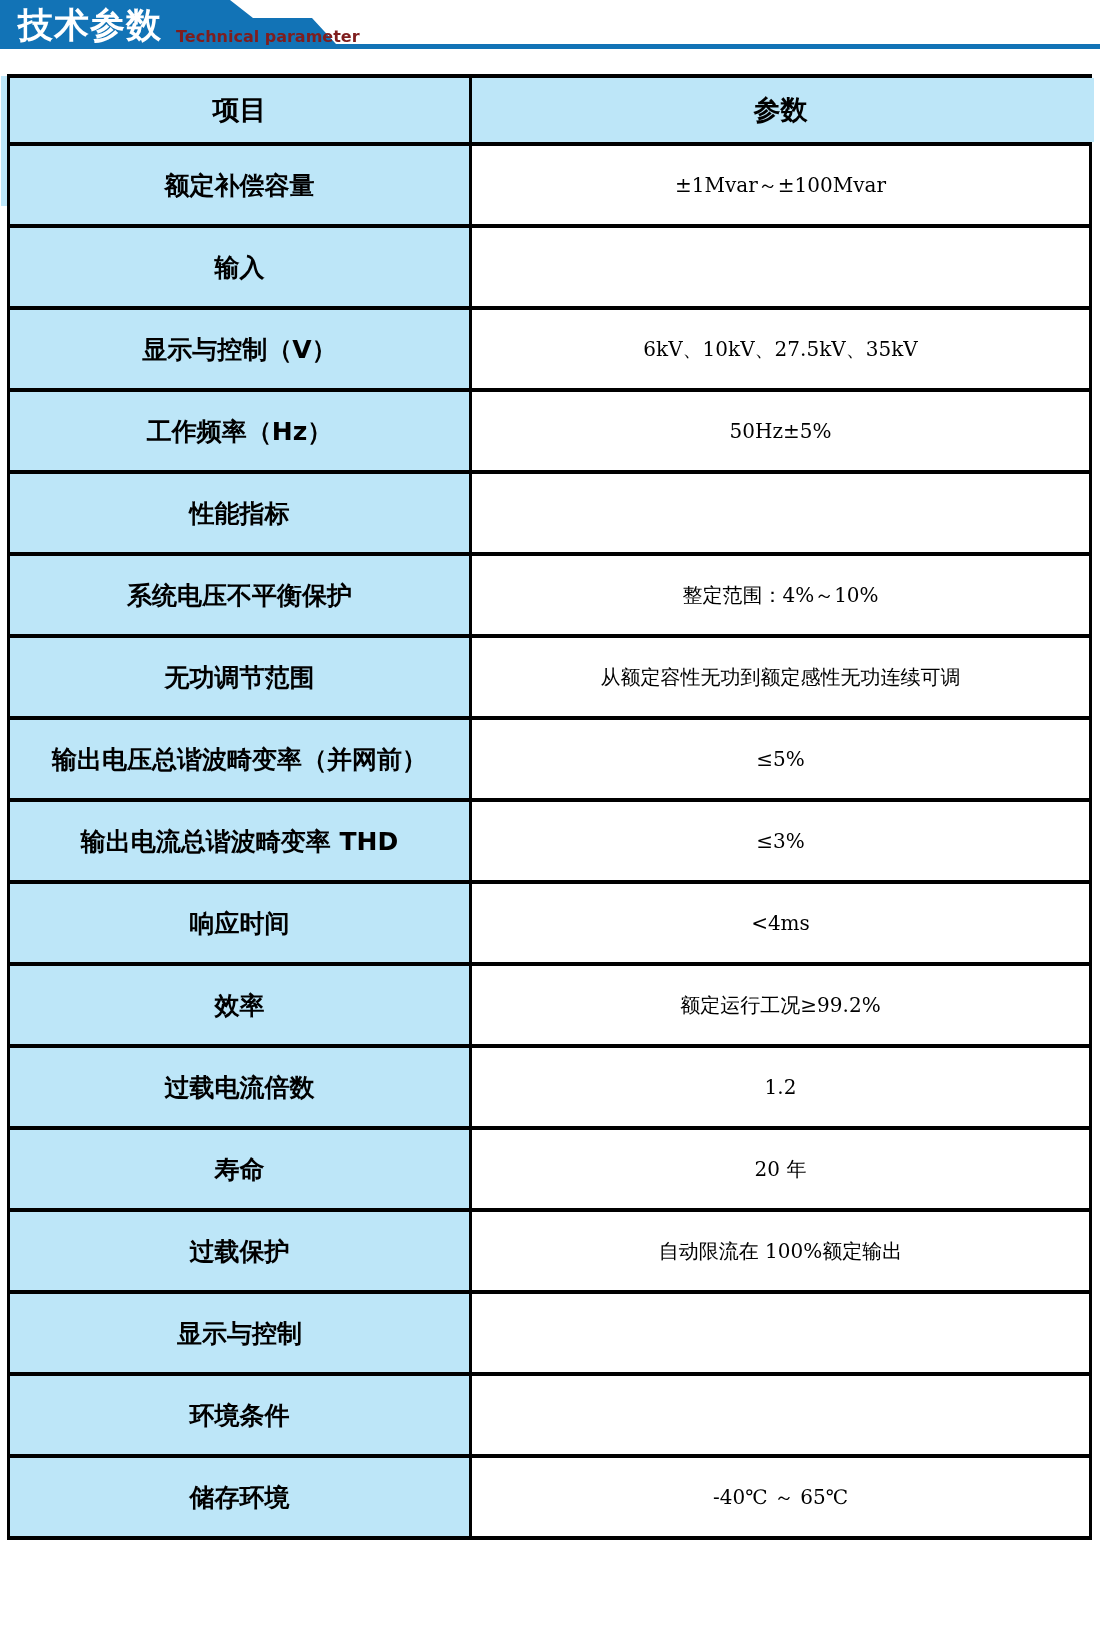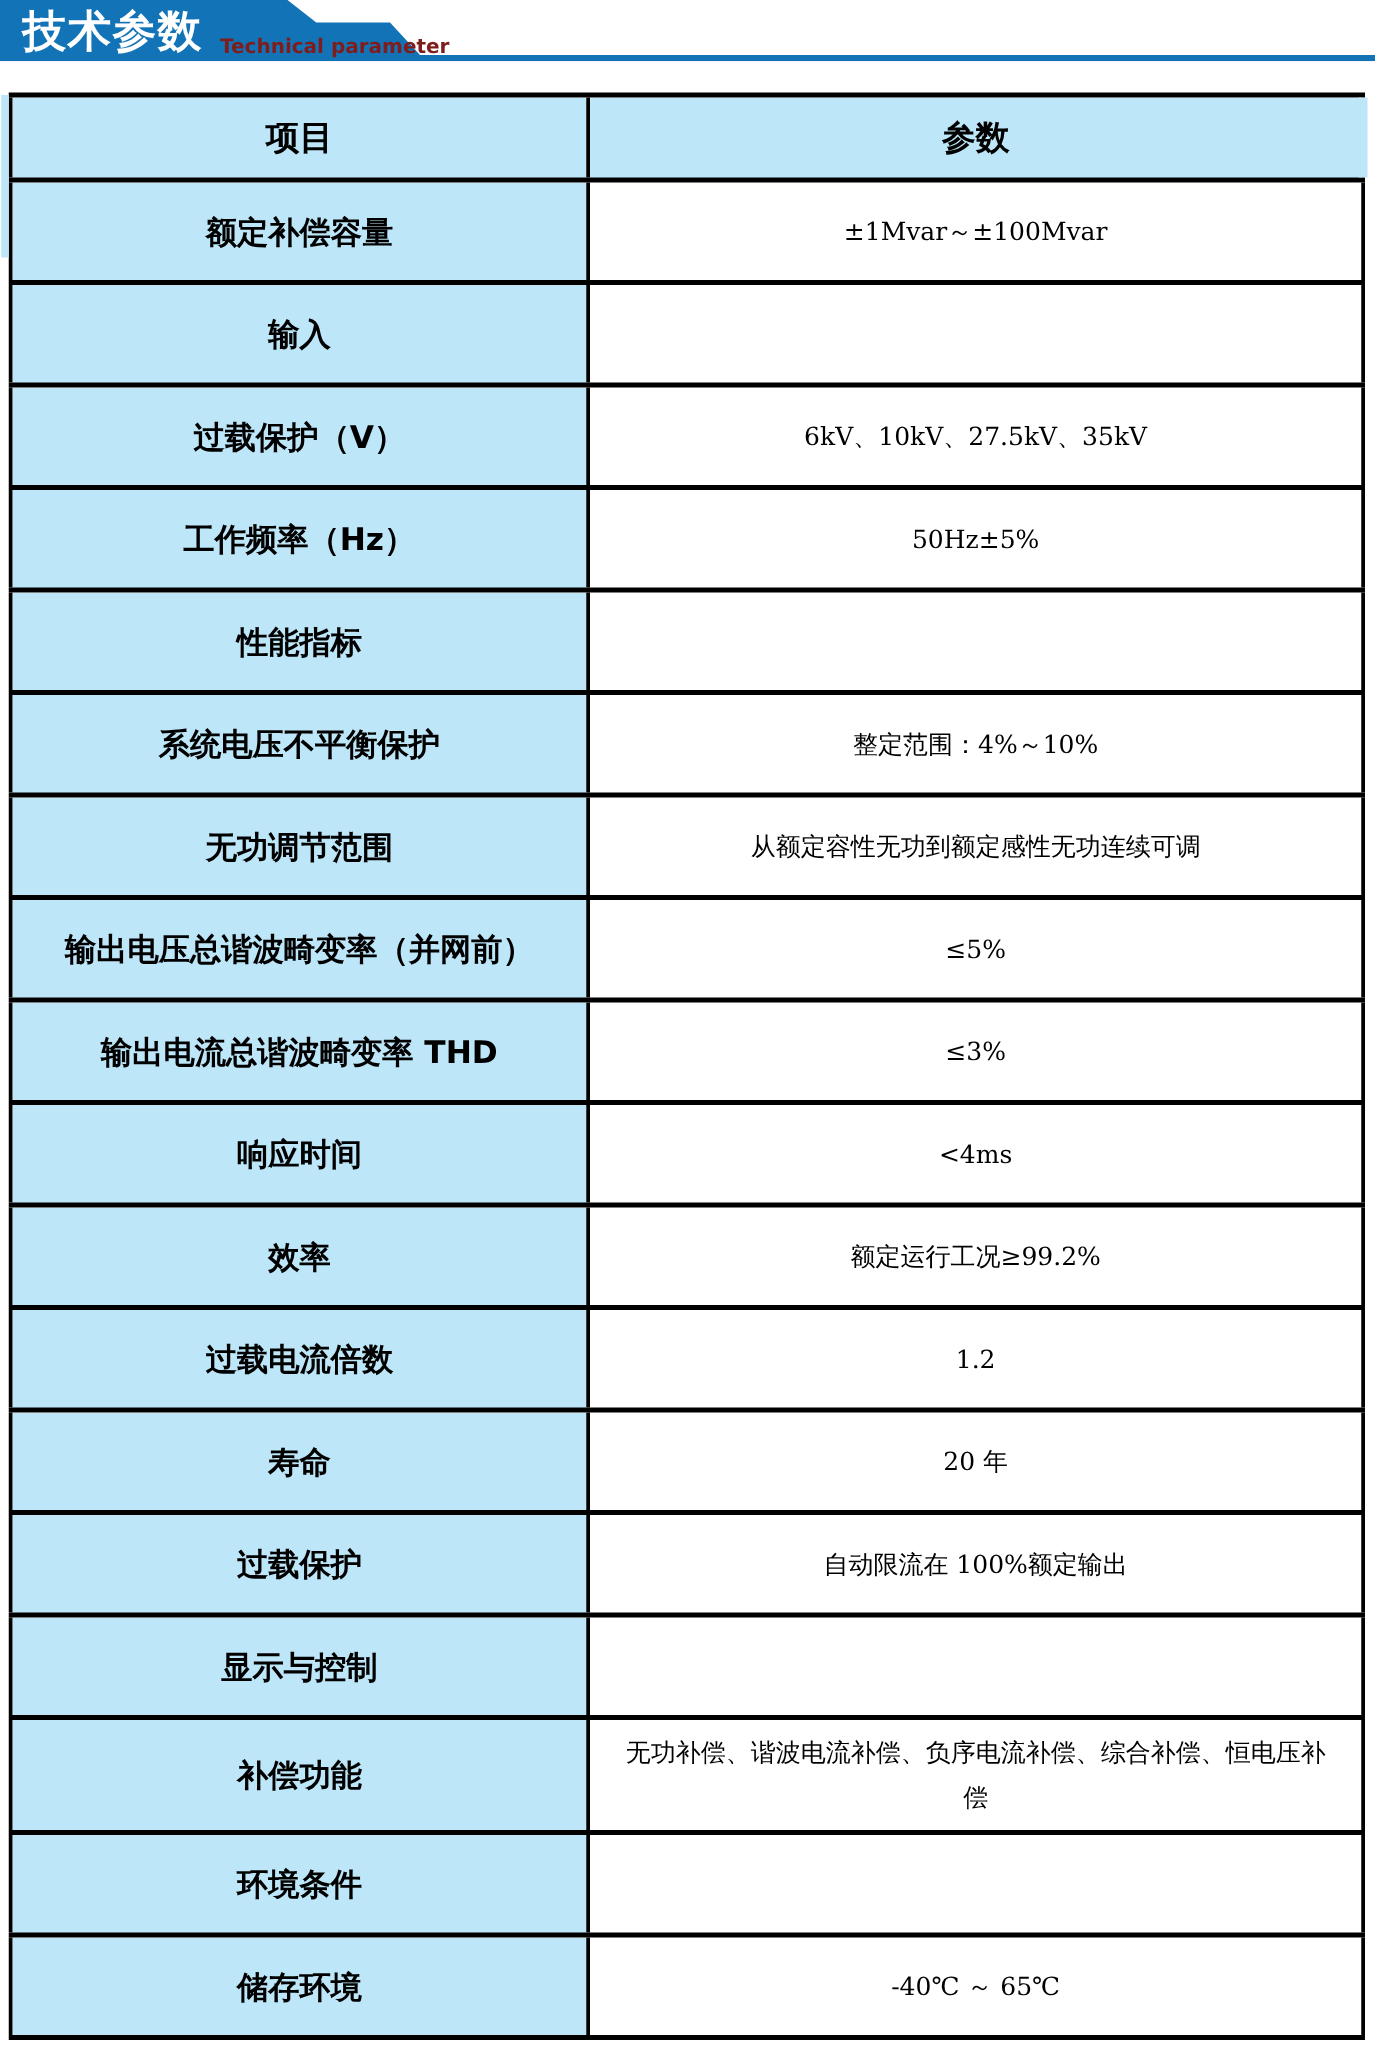--- a/index.html
+++ b/index.html
@@ -126,21 +126,21 @@
     <tbody id="table-body">
         <tr>
           <td class="item-cell">额定补偿容量</td>
           <td class="value-cell">±1Mvar～±100Mvar</td>
         </tr>
         <tr>
           <td class="item-cell">输入</td>
           <td class="value-cell"></td>
         </tr>
         <tr>
-          <td class="item-cell">过载保护（V）</td>
+          <td class="item-cell">显示与控制（V）</td>
           <td class="value-cell">6kV、10kV、27.5kV、35kV</td>
         </tr>
         <tr>
           <td class="item-cell">工作频率（Hz）</td>
           <td class="value-cell">50Hz±5%</td>
         </tr>
         <tr>
           <td class="item-cell">性能指标</td>
           <td class="value-cell"></td>
         </tr>
@@ -178,24 +178,20 @@
         </tr>
         <tr>
           <td class="item-cell">过载保护</td>
           <td class="value-cell">自动限流在 100%额定输出</td>
         </tr>
         <tr>
           <td class="item-cell">显示与控制</td>
           <td class="value-cell"></td>
         </tr>
         <tr>
-          <td class="item-cell">补偿功能</td>
-          <td class="value-cell">无功补偿、谐波电流补偿、负序电流补偿、综合补偿、恒电压补偿</td>
-        </tr>
-        <tr>
           <td class="item-cell">环境条件</td>
           <td class="value-cell"></td>
         </tr>
         <tr>
           <td class="item-cell">储存环境</td>
           <td class="value-cell">-40℃ ～ 65℃</td>
         </tr>
       </tbody>
   </table>
 

